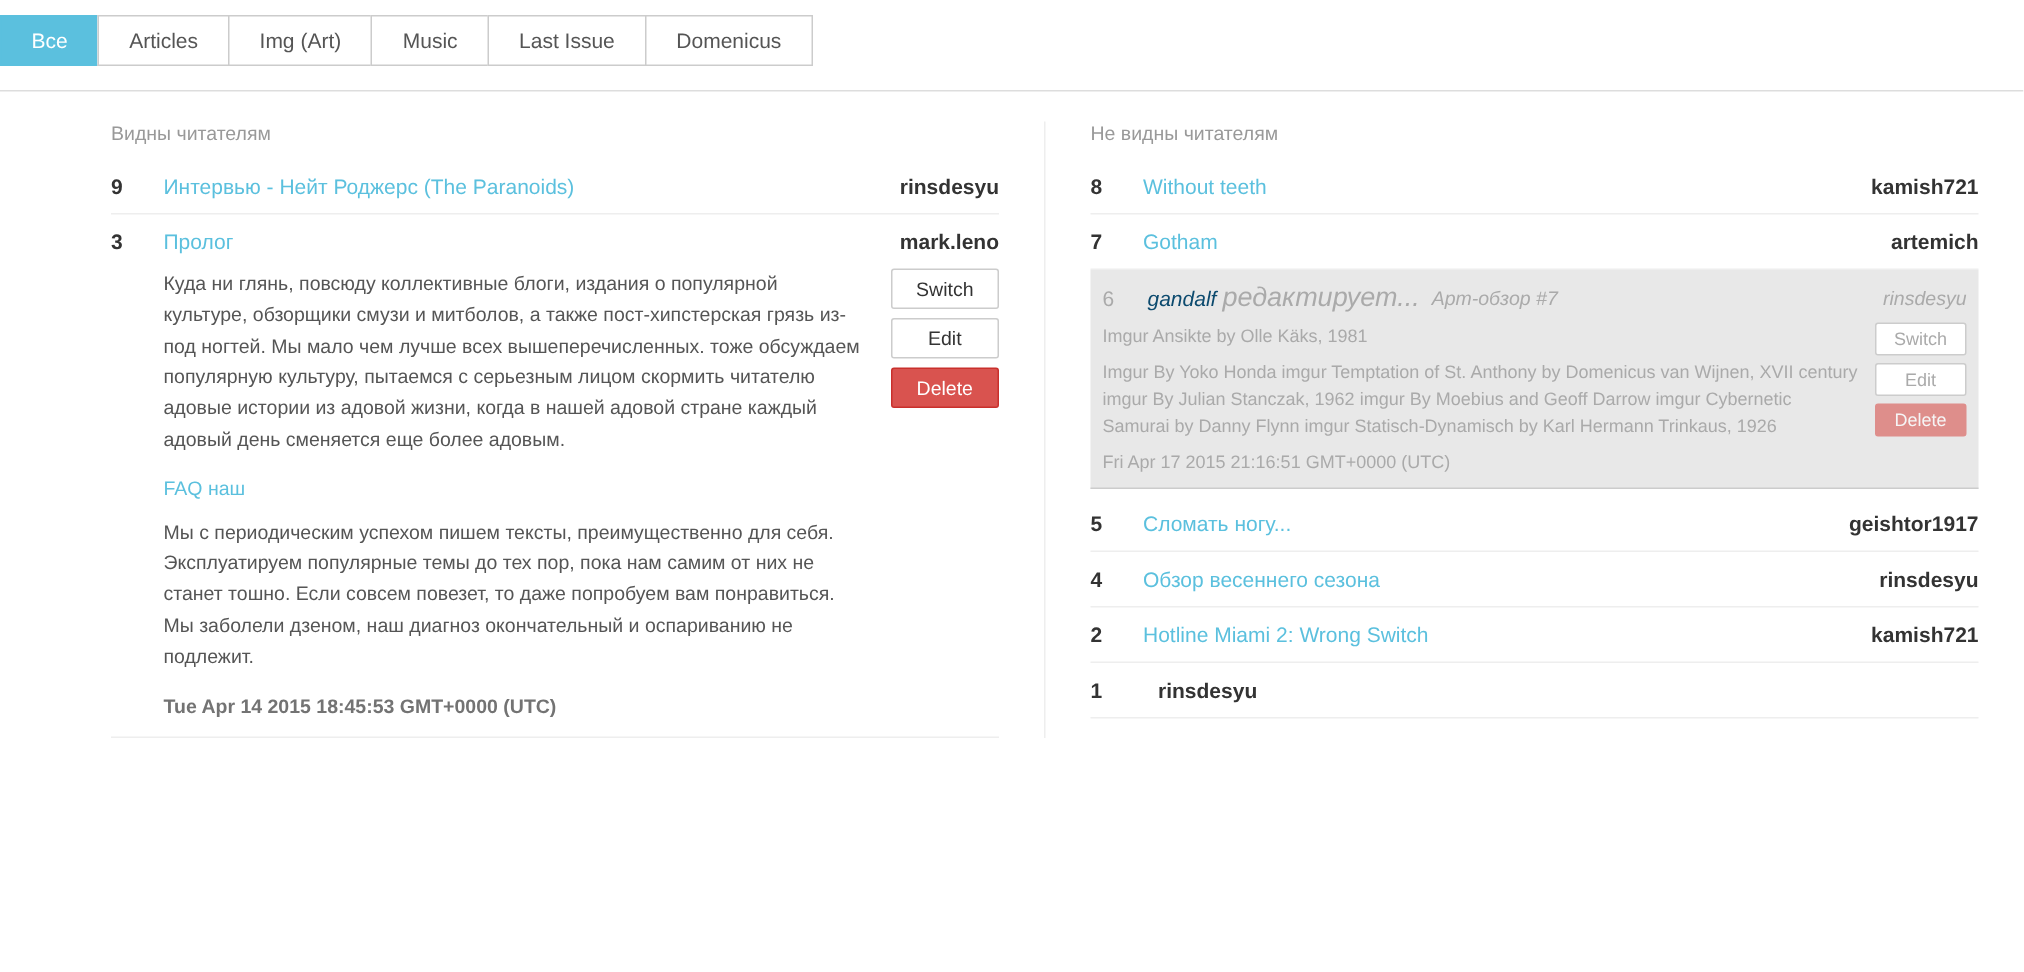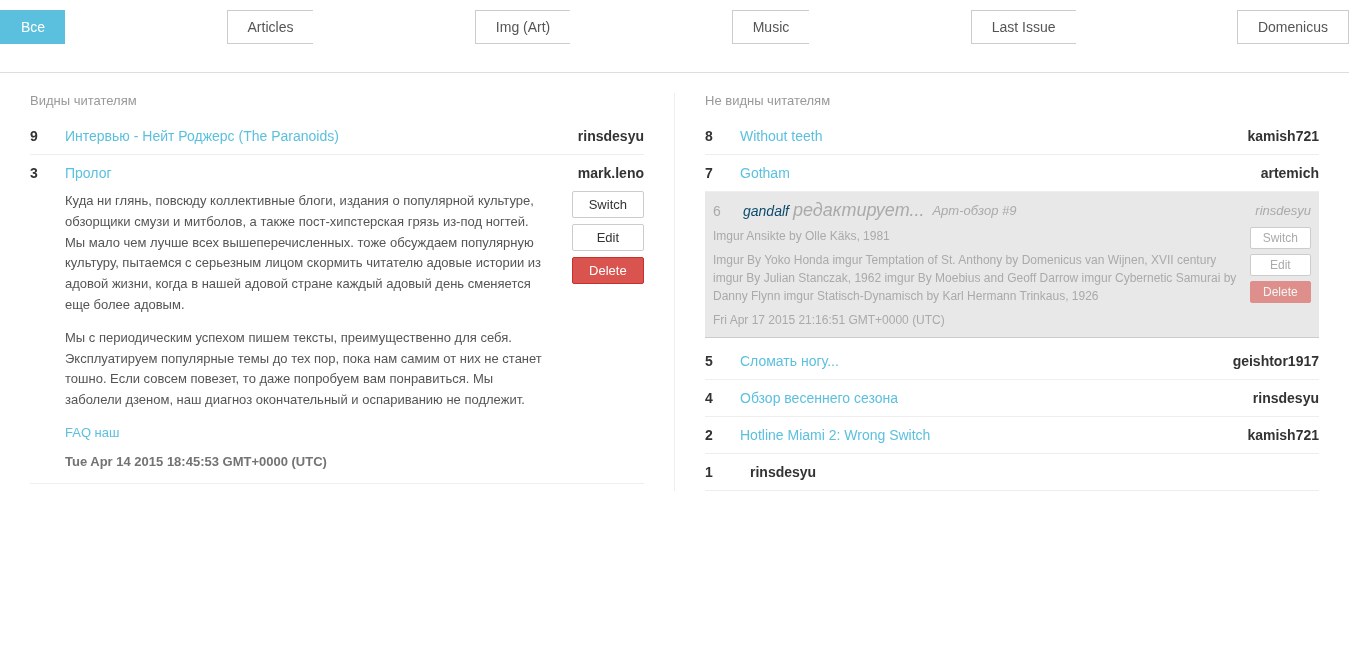--- a/index.html
+++ b/index.html
@@ -5,23 +5,23 @@
     * { box-sizing: border-box; margin: 0; padding: 0; }
     body {
       font-family: Arial, sans-serif;
       font-size: 14px;
       background: #fff;
       color: #333;
     }
 
     .top-tabs {
       display: flex;
-      justify-content: space-between;
+      justify-content: flex-start;
       gap: 0;
-      padding: 10px 0 28px 0;
+      padding: 10px 0 16px 0;
       border-bottom: 1px solid #ddd;
     }
 
     .tab-btn {
       padding: 8px 20px;
       border: 1px solid #ccc;
       background: #fff;
       cursor: pointer;
       font-size: 14px;
       color: #555;
@@ -31,20 +31,21 @@
     .tab-btn.active {
       background: #5bc0de;
       color: #fff;
       border-color: #5bc0de;
     }
 
     .main-content {
       display: flex;
       padding: 20px 30px;
       gap: 0;
+      margin-left: 44px;
     }
 
     .left-panel {
       flex: 1;
       padding-right: 30px;
       border-right: 1px solid #eee;
     }
 
     .right-panel {
       flex: 1;
@@ -265,22 +266,22 @@
 
     <div class="expanded-post">
       <div class="expanded-header">
         <div class="post-number">3</div>
         <a class="post-title">Пролог</a>
         <div class="post-author">mark.leno</div>
       </div>
       <div class="expanded-body">
         <div class="post-content">
           <p style="margin-bottom:12px;">Куда ни глянь, повсюду коллективные блоги, издания о популярной культуре, обзорщики смузи и митболов, а также пост-хипстерская грязь из-под ногтей. Мы мало чем лучше всех вышеперечисленных. тоже обсуждаем популярную культуру, пытаемся с серьезным лицом скормить читателю адовые истории из адовой жизни, когда в нашей адовой стране каждый адовый день сменяется еще более адовым.</p>
+          <p style="margin-bottom:8px;"><a href="#">FAQ наш</a></p>
           <p style="margin-bottom:12px;">Мы с периодическим успехом пишем тексты, преимущественно для себя. Эксплуатируем популярные темы до тех пор, пока нам самим от них не станет тошно. Если совсем повезет, то даже попробуем вам понравиться. Мы заболели дзеном, наш диагноз окончательный и оспариванию не подлежит.</p>
-          <p style="margin-bottom:8px;"><a href="#">FAQ наш</a></p>
           <p class="timestamp">Tue Apr 14 2015 18:45:53 GMT+0000 (UTC)</p>
         </div>
         <div class="post-actions">
           <button class="btn-switch">Switch</button>
           <button class="btn-edit">Edit</button>
           <button class="btn-delete">Delete</button>
         </div>
       </div>
     </div>
   </div>
@@ -298,21 +299,21 @@
       <div class="post-number">7</div>
       <a class="post-title">Gotham</a>
       <div class="post-author">artemich</div>
     </div>
 
     <div class="editing-block">
       <div class="editing-header">
         <div class="row-number">6</div>
         <span style="font-style:italic;color:#0c4a6e;font-size:14px;">gandalf</span>
         <span style="font-style:italic;color:#aaa;font-size:18px;margin-left:4px;">редактирует...</span>
-        <span style="margin-left:8px;color:#aaa;font-style:italic;font-size:13px;">Арт-обзор #9</span>
+        <span style="margin-left:8px;color:#aaa;font-style:italic;font-size:13px;">Арт-обзор #7</span>
         <span class="editing-author">rinsdesyu</span>
       </div>
       <div class="editing-body">
         <div class="editing-content">
           <p style="margin-bottom:6px;">Imgur Ansikte by Olle Käks, 1981</p>
           <p style="margin-bottom:6px;">Imgur By Yoko Honda imgur Temptation of St. Anthony by Domenicus van Wijnen, XVII century imgur By Julian Stanczak, 1962 imgur By Moebius and Geoff Darrow imgur Cybernetic Samurai by Danny Flynn imgur Statisch-Dynamisch by Karl Hermann Trinkaus, 1926</p>
           <p class="timestamp-text">Fri Apr 17 2015 21:16:51 GMT+0000 (UTC)</p>
         </div>
         <div class="editing-actions">
           <button class="btn-switch-sm">Switch</button>

